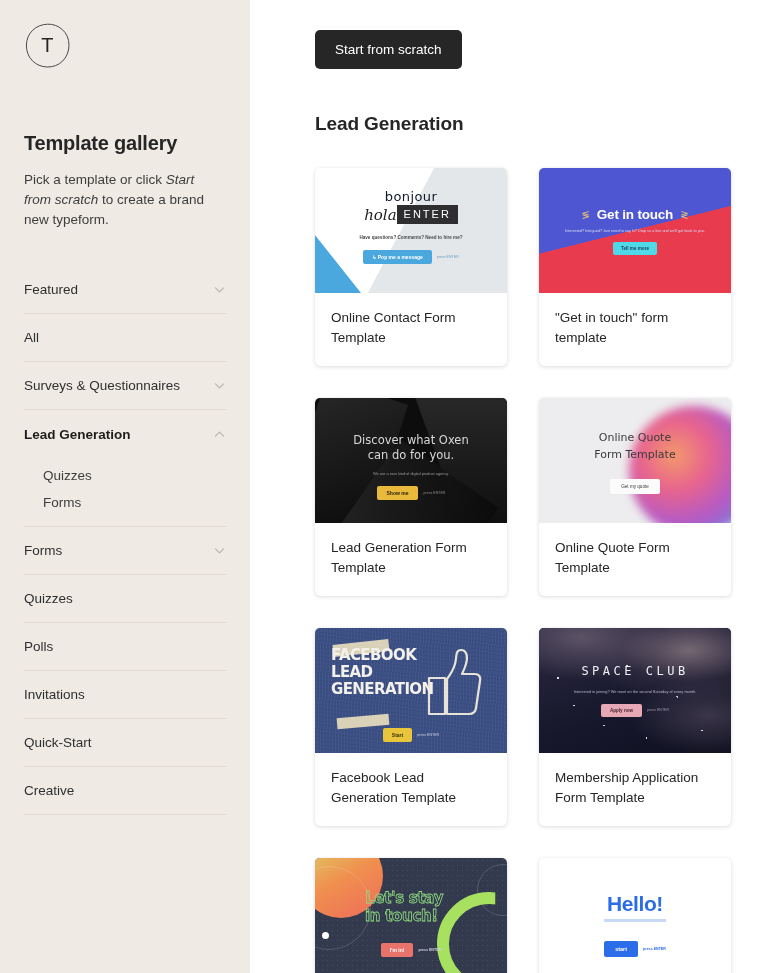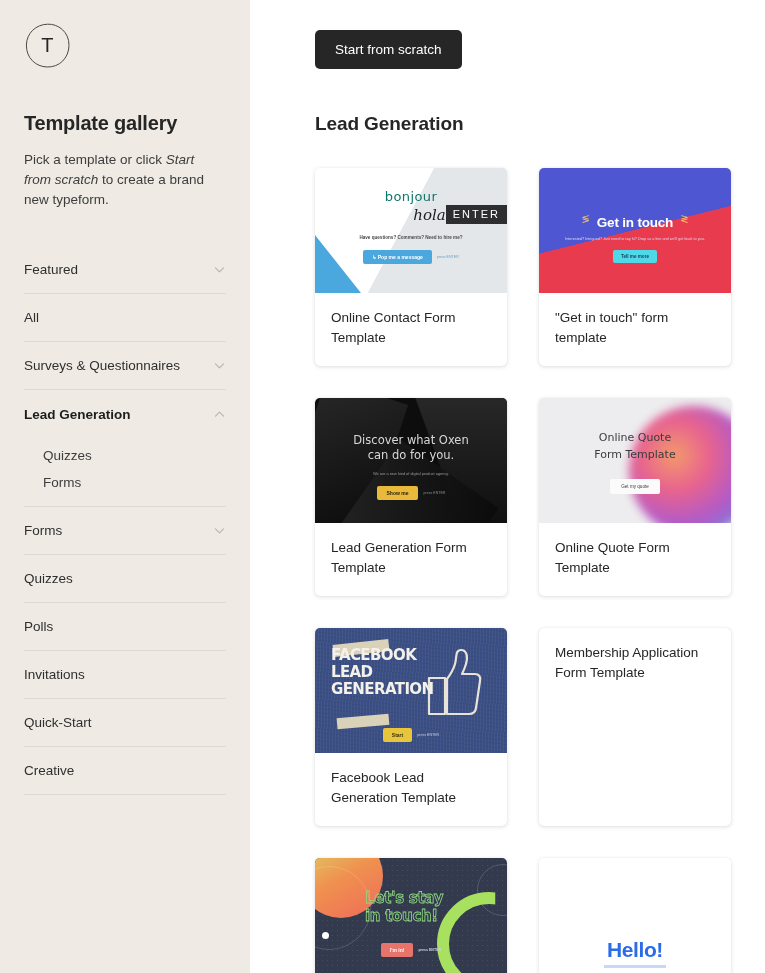--- a/index.html
+++ b/index.html
@@ -25,21 +25,21 @@
     display: flex; align-items: center; justify-content: center;
     position: relative;
   }
   .logo svg { position: absolute; inset: 0; }
   .logo span {
     position: relative;
     font-size: 20px; color: #262627; letter-spacing: .5px;
     font-family: "Liberation Sans", sans-serif;
   }
   .sb-title {
-    margin-top: 33px;
+    margin-top: 53px;
     font-size: 20px; font-weight: bold; color: #262627;
     letter-spacing: -.2px;
   }
   .sb-desc {
     margin-top: 15px;
     font-size: 13.5px; line-height: 20px; color: #3d3d3e;
     max-width: 196px;
   }
   .sb-desc em { font-style: italic; }
   .nav { margin-top: 36px; }
@@ -108,38 +108,38 @@
     position: absolute; left: 0; top: 0; width: 100%; height: 100%;
     background: linear-gradient(118deg, #ffffff 0%, #ffffff 46%, #E3E7EA 46.2%, #E3E7EA 100%);
   }
   .t1 .blue-tri2 {
     position: absolute; left: 0; bottom: 0;
     width: 0; height: 0;
     border-right: 46px solid transparent;
     border-bottom: 58px solid #4BA8DE;
   }
   .t1 .content { position: absolute; inset: 0; text-align: center; padding-top: 21px; }
-  .t1 .bonjour { font-size: 13px; color: #0f766e; font-family: "DejaVu Sans", sans-serif; letter-spacing: .4px; }
-  .t1 .row2 { margin-top: 1px; display: flex; align-items: center; justify-content: flex-end; }
+  .t1 .bonjour { font-size: 13px; color: #0f172a; font-family: "DejaVu Sans", sans-serif; letter-spacing: .4px; }
+  .t1 .row2 { margin-top: 1px; display: flex; align-items: center; justify-content: center; }
   .t1 .hola { font-size: 15px; color: #1e1e1f; font-style: italic; font-family: "DejaVu Serif", serif; }
   .t1 .hello { background: #2e2e30; color: #fff; font-size: 11px; letter-spacing: 2px; padding: 3px 7px 4px; }
   .t1 .q { margin-top: 11px; font-size: 4.6px; color: #4a4a4c; font-weight: bold; }
   .t1 .btnrow { margin-top: 10px; display: flex; align-items: center; justify-content: center; gap: 5px; }
   .t1 .btn { background: #4BA8DE; color: #fff; font-size: 5px; font-weight: bold; padding: 4px 9px; border-radius: 2px; }
   .t1 .hint { font-size: 3.6px; color: #6f9fc2; }
 
   
   .t2 { background: #4E57D1; }
   .t2 .red {
     position: absolute; left: 0; bottom: 0; width: 100%; height: 100%;
     background: linear-gradient(166deg, rgba(0,0,0,0) 0%, rgba(0,0,0,0) 49.5%, #E83B4E 49.7%, #E83B4E 100%);
   }
   .t2 .content { position: absolute; inset: 0; text-align: center; padding-top: 39px; }
   .t2 .hrow { display: flex; align-items: center; justify-content: center; gap: 7px; }
-  .t2 .git { font-size: 13.5px; font-weight: bold; color: #fff; letter-spacing: -.2px; margin-top: 8px; }
+  .t2 .git { font-size: 13.5px; font-weight: bold; color: #fff; letter-spacing: -.2px; }
   .t2 .spark { color: #f3c96b; font-size: 10px; }
   .t2 .sub { margin-top: 6px; font-size: 3.8px; color: #d7d9f2; line-height: 6.5px; }
   .t2 .btn { display: inline-block; margin-top: 7px; background: #4FD9E8; color: #1a3e5c; font-size: 4.6px; font-weight: bold; padding: 4px 8px; border-radius: 2px; }
 
   
   .t3 { background: #0d0d0d; }
   .t3 .g1 { position: absolute; left: -14px; top: -10px; width: 86px; height: 150px; background: linear-gradient(140deg,#2a2a2a,#090909); transform: rotate(18deg); opacity: .95; }
   .t3 .g2 { position: absolute; right: -26px; top: -34px; width: 96px; height: 170px; background: linear-gradient(200deg,#343434,#0b0b0b); transform: rotate(-20deg); opacity: .9; }
   .t3 .g3 { position: absolute; left: 40px; bottom: -60px; width: 120px; height: 120px; background: linear-gradient(50deg,#262626,#0a0a0a); transform: rotate(35deg); opacity: .85; }
   .t3 .content { position: absolute; inset: 0; text-align: center; padding-top: 35px; }
@@ -210,21 +210,21 @@
   .t7 .dot { position: absolute; left: 7px; bottom: 44px; width: 7px; height: 7px; border-radius: 50%; background: #fff; }
   .t7 .content { position: absolute; inset: 0; padding: 31px 0 0 50px; }
   .t7 .h { font-size: 15px; font-weight: bold; line-height: 18px; color: transparent; -webkit-text-stroke: .8px #8EDB7E; letter-spacing: -.3px; font-family: "DejaVu Sans", sans-serif; }
   .t7 .btnrow { position: absolute; left: 0; right: 0; bottom: 26px; display: flex; align-items: center; justify-content: center; gap: 5px; }
   .t7 .btn { background: #E8736B; color: #fff; font-size: 5px; font-weight: bold; padding: 4px 9px; border-radius: 2px; }
   .t7 .hint { font-size: 3.6px; color: #cfd3de; font-weight: bold; }
 
   
   .t8 { background: #ffffff; }
   .t8 .content { position: absolute; inset: 0; text-align: center; padding-top: 34px; }
-  .t8 .h { font-size: 21px; font-weight: bold; color: #2B6CE8; letter-spacing: -.4px; margin-top: 46px; }
+  .t8 .h { font-size: 21px; font-weight: bold; color: #2B6CE8; letter-spacing: -.4px; }
   .t8 .ul { margin: 3px auto 0; width: 62px; height: 3px; background: #C8D9F8; }
   .t8 .btnrow { margin-top: 19px; display: flex; align-items: center; justify-content: center; gap: 5px; }
   .t8 .btn { background: #2B6CE8; color: #fff; font-size: 5.5px; font-weight: bold; padding: 5px 11px; border-radius: 2px; }
   .t8 .hint { font-size: 3.6px; color: #2B6CE8; font-weight: bold; }
 </style>
 </head>
 <body>
 
 <div class="app">
 
@@ -396,20 +396,32 @@
           </div>
           <div class="btnrow">
             <span class="btn">Start</span>
             <span class="hint">press ENTER</span>
           </div>
         </div>
         <div class="card-title">Facebook Lead Generation Template</div>
       </div>
 
       <div class="card">
+        <div class="thumb t6">
+          <div class="neb"></div>
+          <div class="stars"></div>
+          <div class="content">
+            <div class="h">SPACE CLUB</div>
+            <div class="sub">Interested in joining? We meet on the second Saturday of every month.</div>
+            <div class="btnrow">
+              <span class="btn">Apply now</span>
+              <span class="hint">press ENTER</span>
+            </div>
+          </div>
+        </div>
         <div class="card-title">Membership Application Form Template</div>
       </div>
 
       <div class="card">
         <div class="thumb t7">
           <div class="dots"></div>
           <div class="orange"></div>
           <div class="ring"></div>
           <div class="ring2"></div>
           <div class="greenarc"></div>

